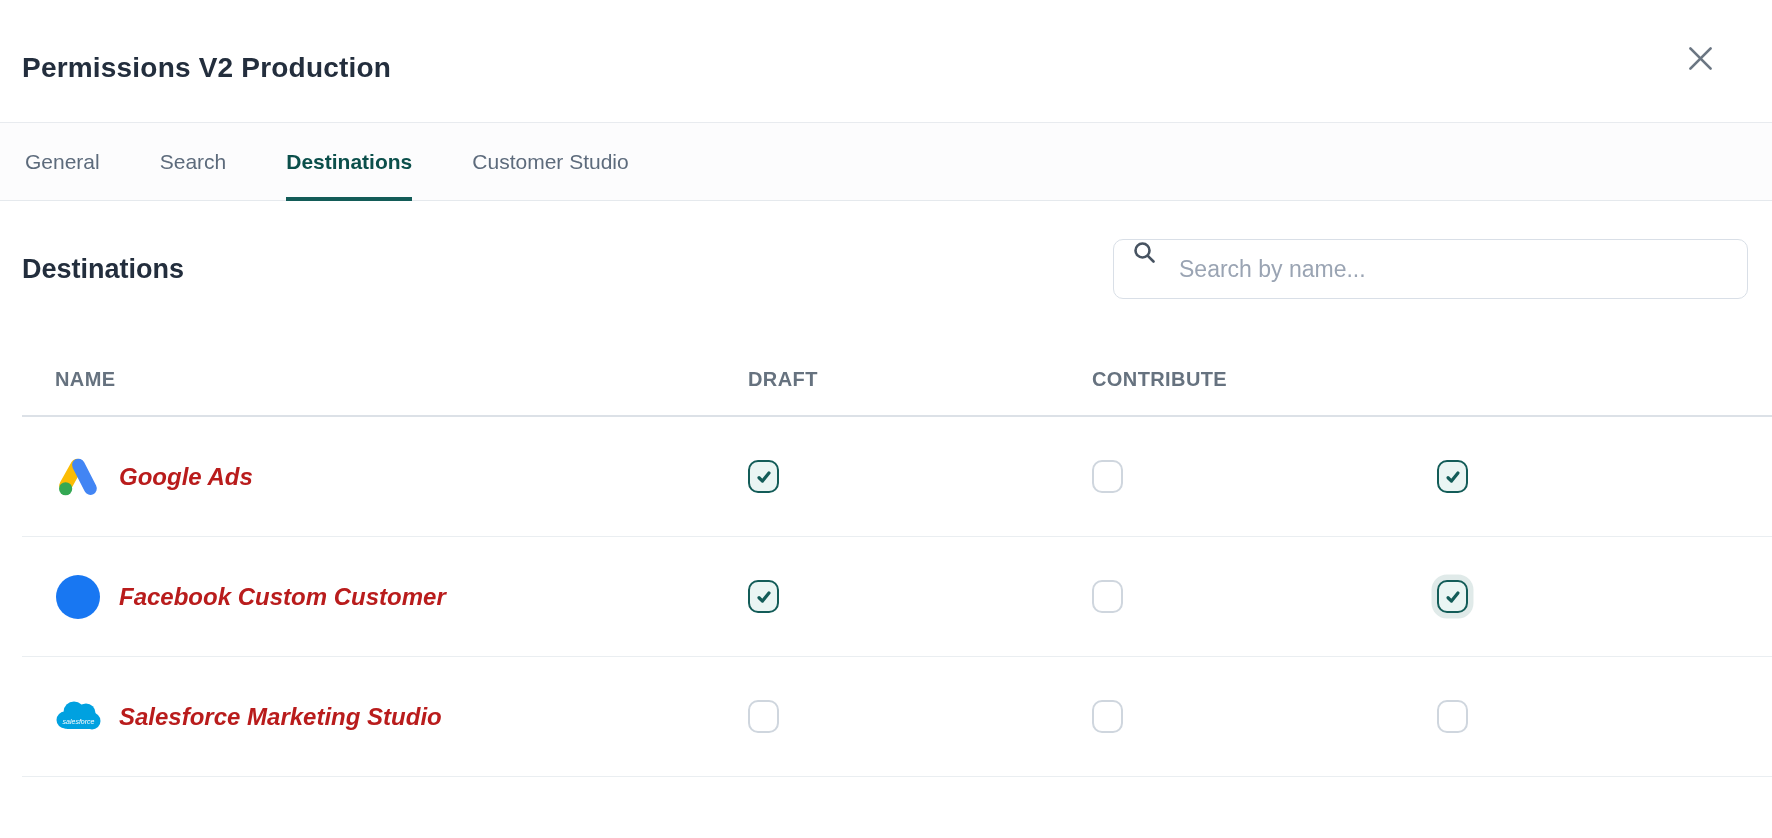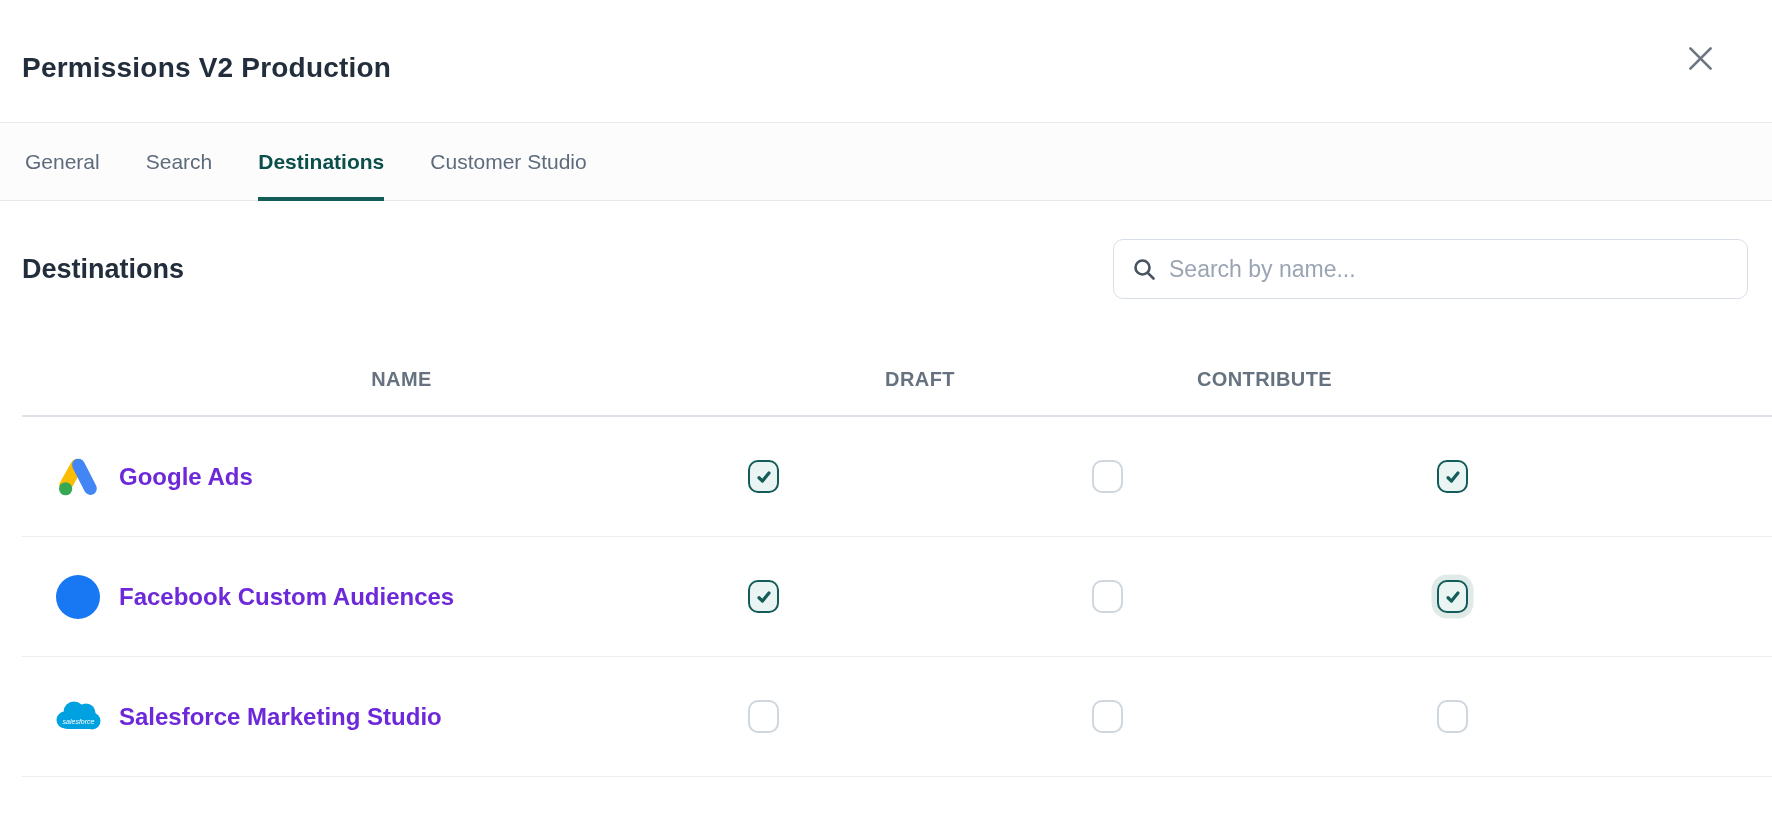--- a/index.html
+++ b/index.html
@@ -9,48 +9,48 @@
   
   .modal-header { position:relative; height:122px; padding:40px 22px 0 22px; }
   .modal-title { font-size:28px; font-weight:700; color:#232e3d; letter-spacing:.2px;margin-top:12px; }
   .close-btn { position:absolute; top:38px; left:1680px; width:40px; height:40px;
                background:none; border:none; cursor:pointer; display:flex;
                align-items:center; justify-content:center; }
 
   
   .tabstrip { height:79px; background:#fcfcfd; border-top:1px solid #e8ebef;
               border-bottom:1px solid #e5e9ed; display:flex; align-items:stretch;
-              padding:0 25px; gap:46px; }
+              padding:0 25px; gap:60px; }
   .tab { display:flex; align-items:center; font-size:21px; color:#5d6b7c;
          position:relative; cursor:pointer; white-space:nowrap; }
   .tab.active { color:#0b4f4b; font-weight:700; }
   .tab.active::after { content:""; position:absolute; left:0; right:0; bottom:-1px;
                        height:4px; background:#135c58; }
 
   
   .section-row { display:flex; justify-content:space-between; align-items:center;
                  margin:38px 24px 0 22px; height:60px; }
   .section-heading { font-size:27px; font-weight:700; color:#232e3d; }
   .search { width:635px; height:60px; border:1.5px solid #d9dfe7; border-radius:10px;
-            display:flex; align-items:center; padding:0 18px; gap:12px; background:#fff; }
+            display:flex; padding:0 18px; gap:22px; background:#fff; }
   .search input { flex:1; border:none; outline:none; font-size:23px; color:#232e3d;
                   background:transparent; font-family:inherit; }
   .search input::placeholder { color:#9aa4b3; }
 
   
-  .table { margin:44px 0 0 22px;text-align:center; }
+  .table { margin:44px 0 0 22px; }
   .grid { display:grid; grid-template-columns:726px 344px 345px auto; align-items:center; }
   .thead { height:74px; border-bottom:2px solid #dce1e7; }
   .th { font-size:20px; font-weight:700; letter-spacing:.4px; color:#66727f;
         text-transform:uppercase; }
   .th-name { padding-left:33px; }
   .row { height:120px; border-bottom:1px solid #eaeef1; }
   .name-cell { display:flex; align-items:center; gap:18px; padding-left:33px; }
   .row-icon { width:46px; height:46px; display:flex; align-items:center; justify-content:center; }
-  .row-name { font-size:24px; font-weight:700; color:#6d28d9; }
+  .row-name { font-size:24px; font-weight:700; color:#b91c1c;font-style:italic; }
 
   
   .checkbox { width:31px; height:33px; border-radius:10px; display:flex;
               align-items:center; justify-content:center; cursor:pointer;
               border:2px solid #cfd6de; background:#fff; }
   .checkbox.checked { border:2.5px solid #135c58; background:#eaf5f3; }
   .checkbox.focused { box-shadow:0 0 0 5.5px rgba(19,92,88,0.13); }
 </style>
 </head>
 <body>
@@ -127,21 +127,21 @@
               <svg width="44" height="44" viewBox="0 0 36 36">
                 <defs>
                   <clipPath id="fbc">
                     <circle cx="18" cy="18" r="18"></circle>
                   </clipPath>
                 </defs>
                 <circle cx="18" cy="18" r="18" fill="#1877F2"></circle>
                 <path clip-path="url(#fbc)" fill="#ffffff" transform="translate(10.6,6.2) scale(0.049)" d="M279.14 288l14.22-92.66h-88.91v-60.13c0-25.35 12.42-50.06 52.24-50.06h40.42V6.26S260.43 0 225.36 0c-73.22 0-121.08 44.38-121.08 124.72v70.62H22.89V288h81.39v224h100.17V288z"></path>
               </svg>
             </span>
-            <span class="row-name">Facebook Custom Audiences</span>
+            <span class="row-name">Facebook Custom Customer</span>
           </div>
           <div>
             <span class="checkbox checked">
               <svg width="18" height="18" viewBox="0 0 20 20" fill="none" stroke="#135c58" stroke-width="3.6" stroke-linecap="round" stroke-linejoin="round">
                 <polyline points="4.5,10.8 8.3,14.5 15.5,5.5"></polyline>
               </svg>
             </span>
           </div>
           <div>
             <span class="checkbox"></span>

